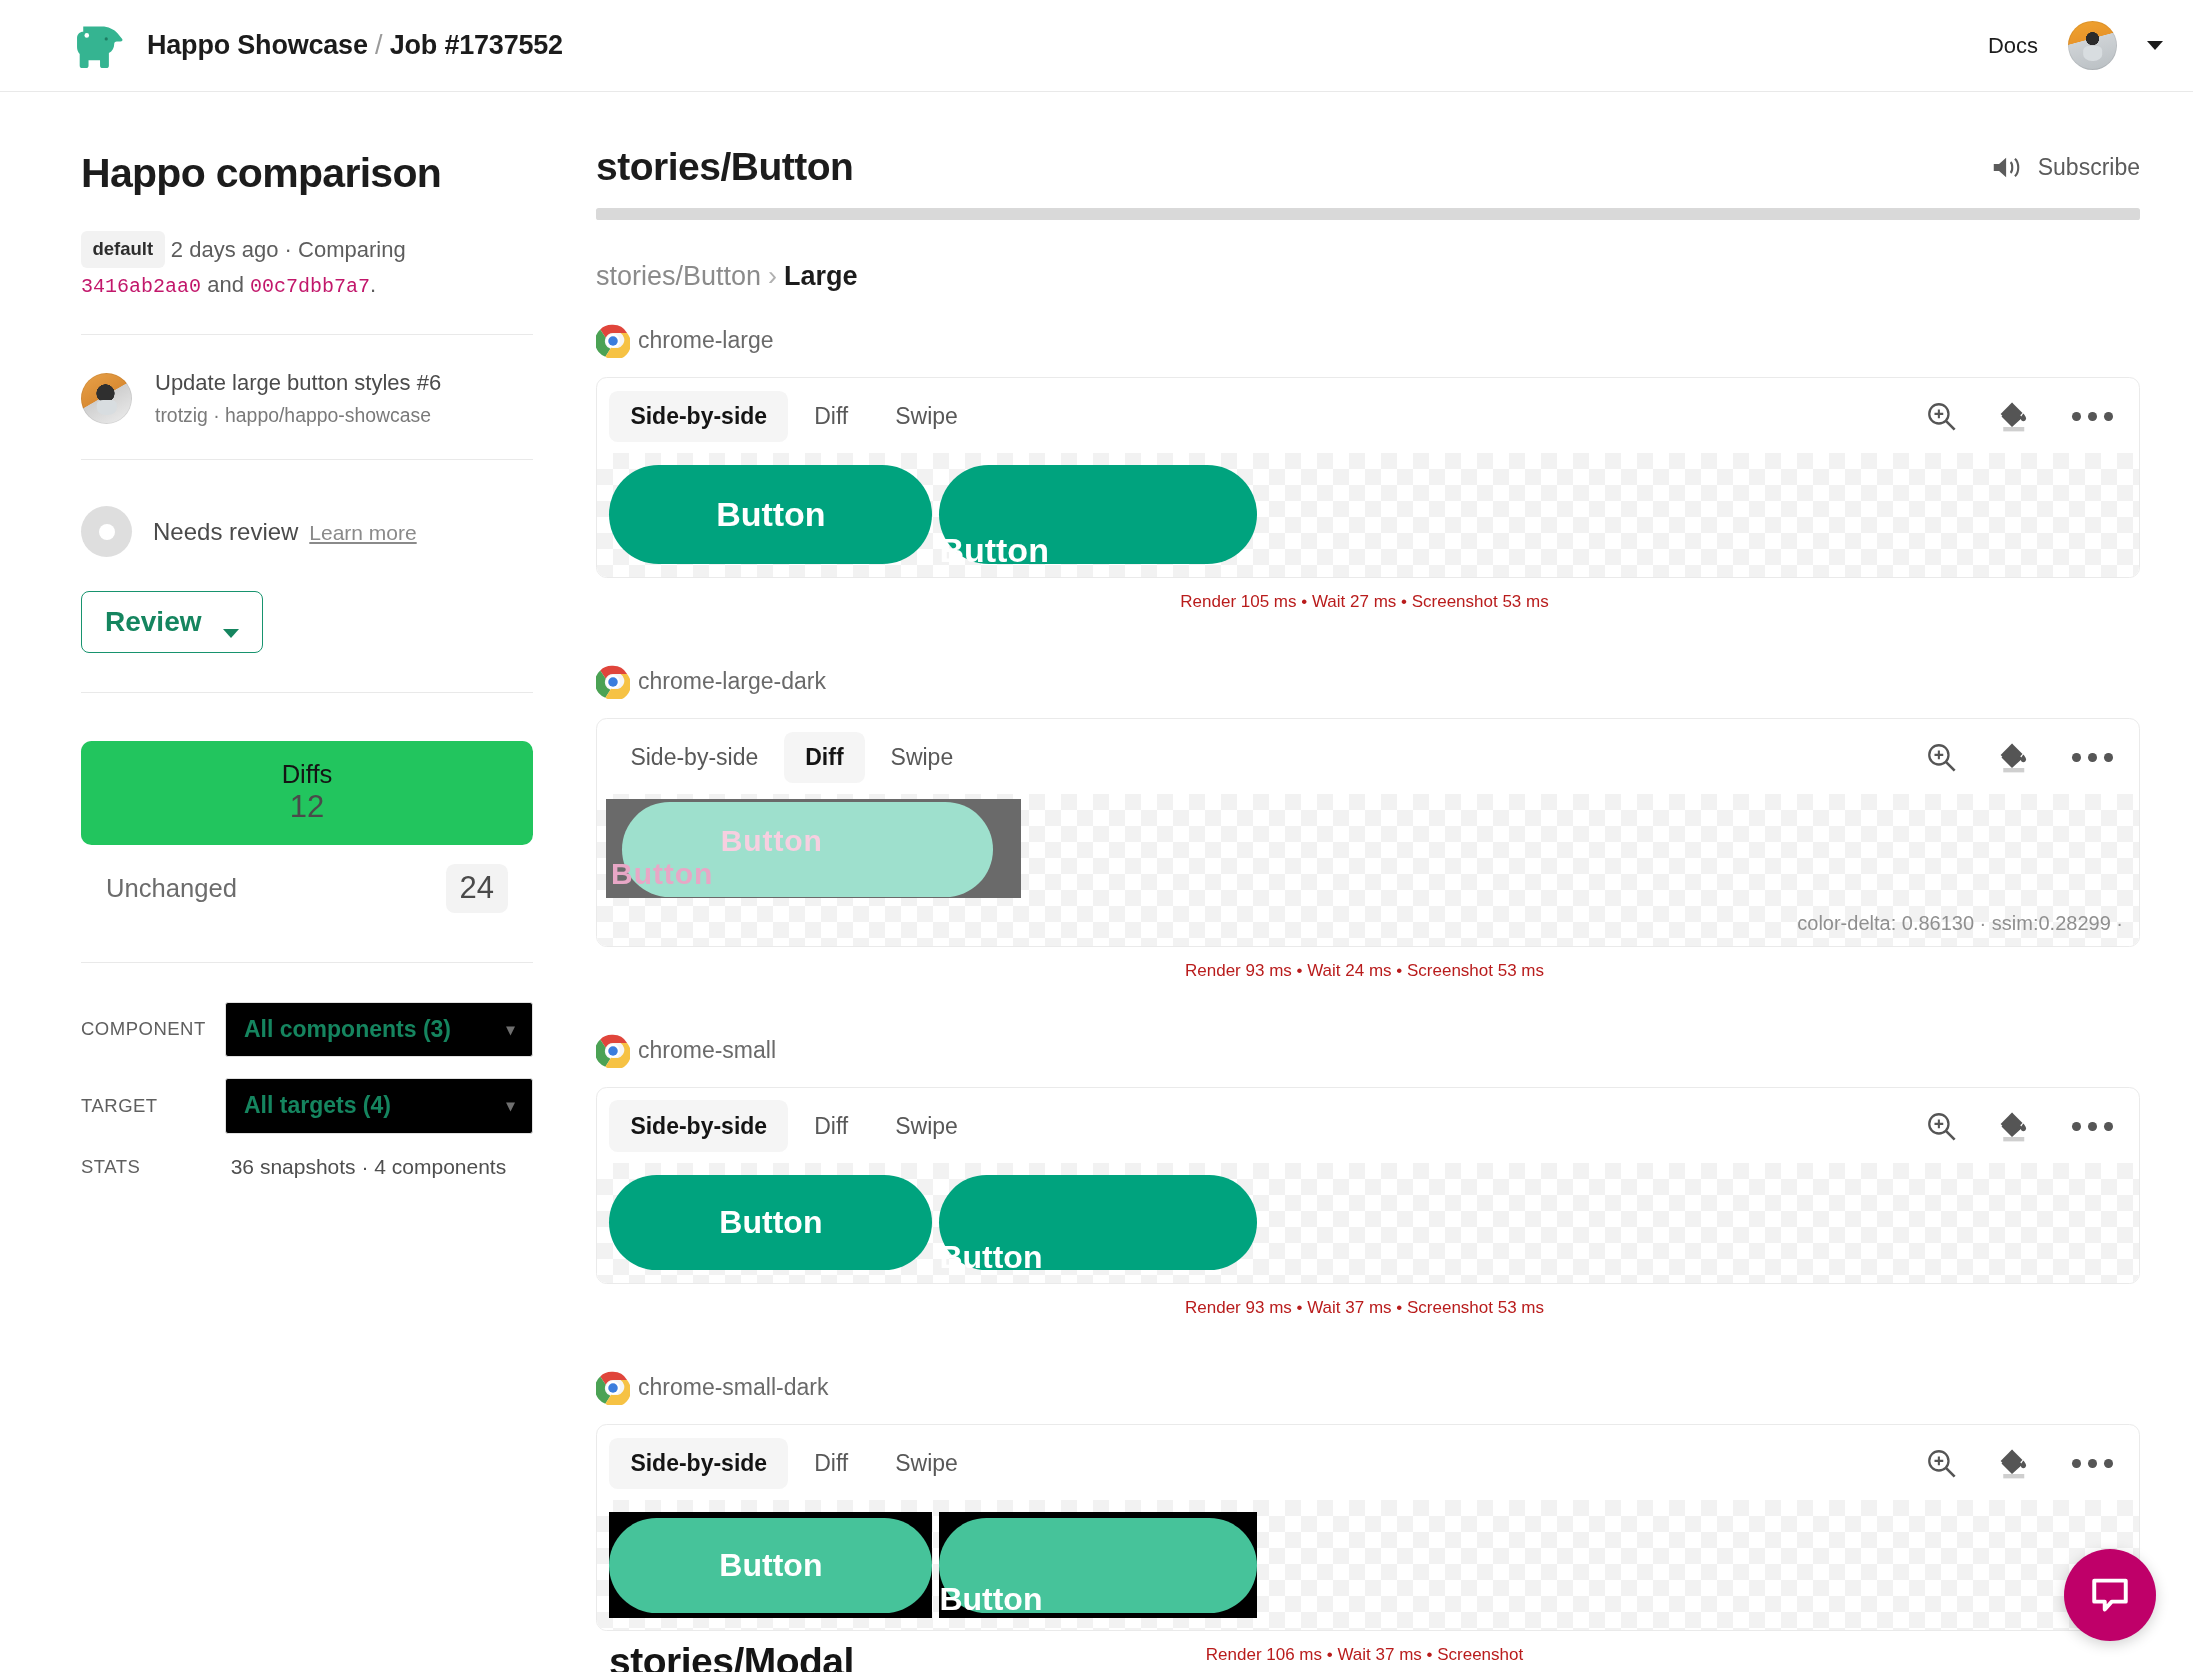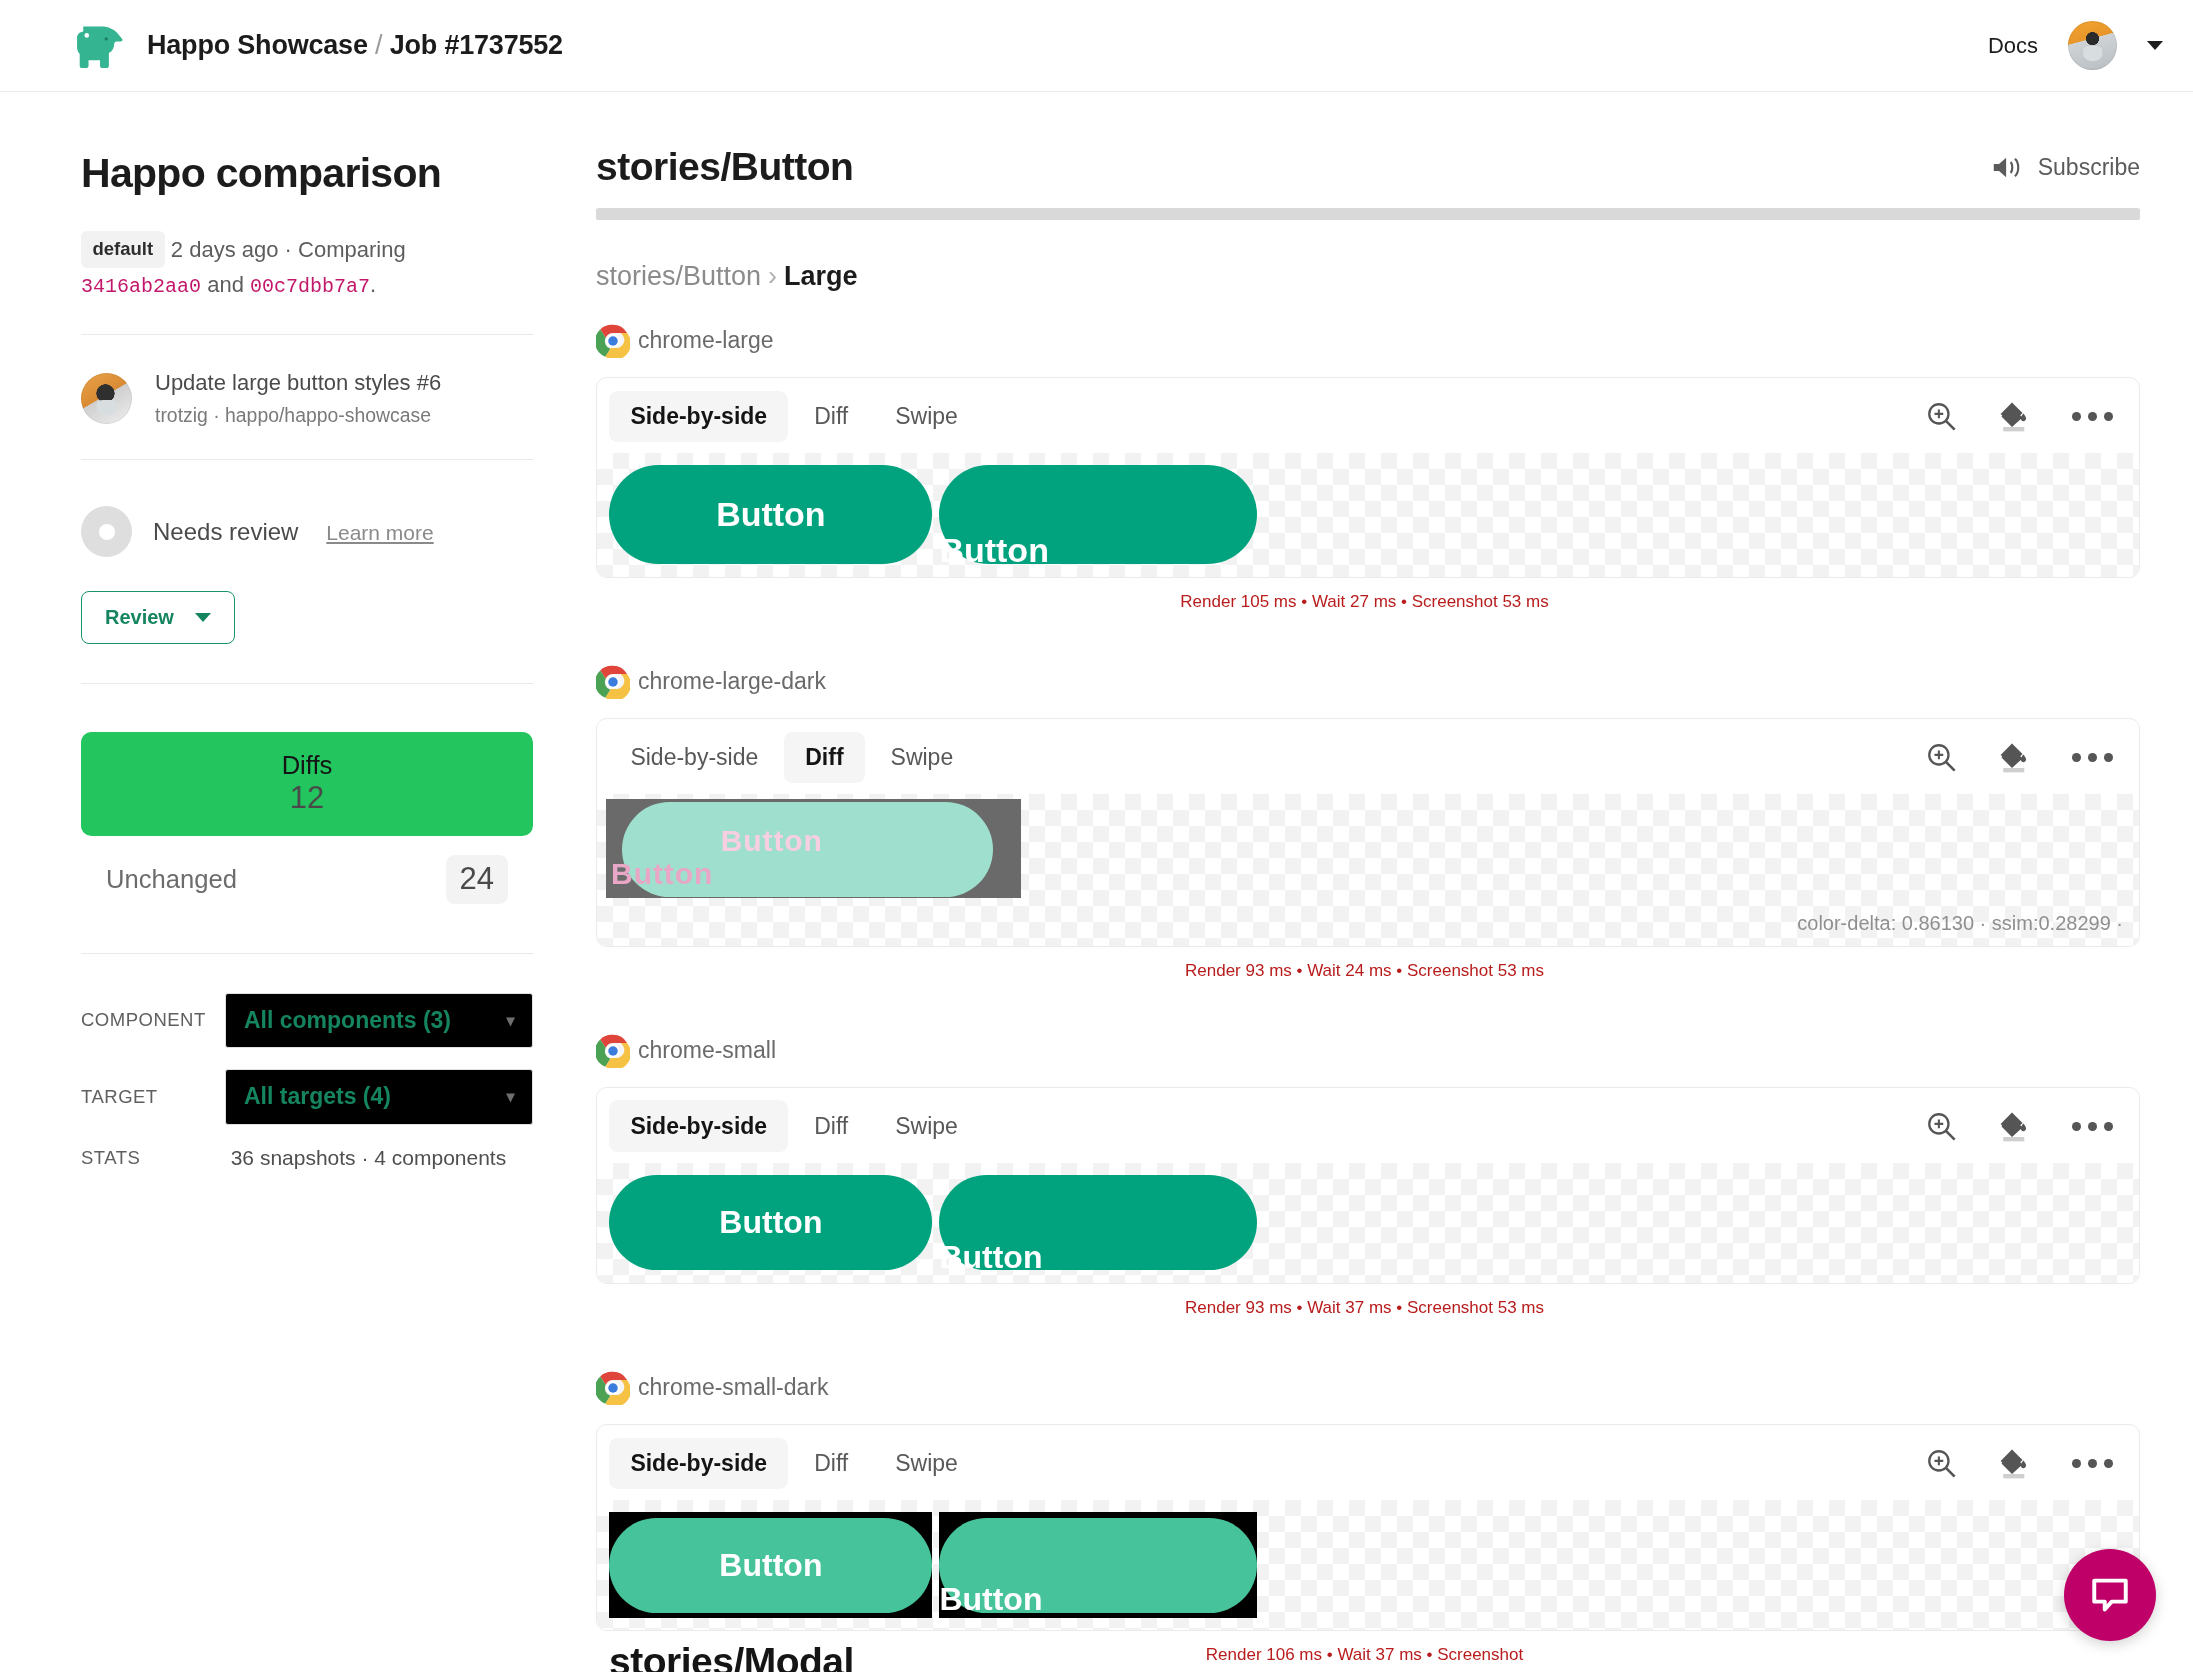--- a/index.html
+++ b/index.html
@@ -68,26 +68,26 @@
   #commit-text .title { font-size:22px; color:#4b4b4b; margin-bottom:8px; }
   #commit-text .sub { font-size:19.4px; color:#7a7a7a; }
 
   #status-row { display:flex; align-items:center; gap:21px; padding: 46px 0 0; }
   .donut {
     width:51px;height:51px;border-radius:50%;background:#dedede;flex:none;
     display:flex;align-items:center;justify-content:center;
   }
   .donut i { width:16px;height:16px;border-radius:50%;background:#fff;display:block; }
   #status-text { font-size:24px; color:#4b4b4b; }
-  #learn-more { font-size:21px; color:#8a8a8a; text-decoration:underline; margin-left:24px; }
+  #learn-more { font-size:21px; color:#8a8a8a; text-decoration:underline; margin-left:7px; }
 
   #review-btn {
-    margin-top:34px; display:inline-flex; align-items:center; gap:21px;
+    margin-top:34px; display:inline-flex; align-items:flex-end; gap:21px;
     border:1.8px solid #17936e; color:#15855f; background:#fff;
-    font-size:20px; font-weight:700; border-radius:8px; padding:14px 23px;
+    font-size:28px; font-weight:700; border-radius:8px; padding:14px 23px;
     cursor:pointer;
   }
   #review-btn .cv {
     width:0;height:0;border-left:8px solid transparent;border-right:8px solid transparent;
     border-top:9.7px solid #15855f;
   }
 
   #counts { margin-top:48px; width:452px; }
   .count-row {
     display:flex; align-items:center; justify-content:space-between;

